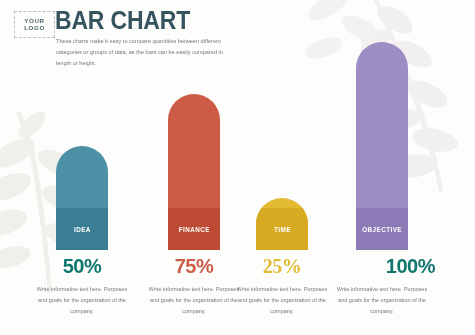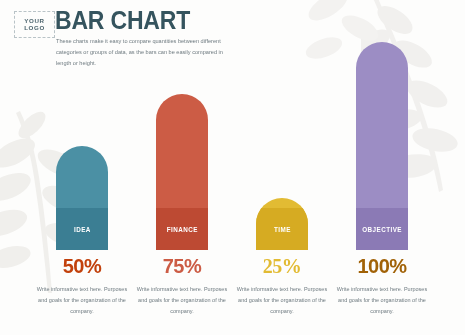--- a/index.html
+++ b/index.html
@@ -130,24 +130,24 @@
   </div>
 
   <div class="chart" id="chart-area">
       <div class="col" style="left: 29px;">
         <div class="bar" style="left: 27px; height: 104px;">
           <div class="bar-fill" style="background: rgb(75, 144, 164);"></div>
           <div class="bar-band" style="background: rgb(59, 126, 147);">
             <span class="band-label">IDEA</span>
           </div>
         </div>
-        <div class="pct" style="color: #c2410c;">50%</div>
+        <div class="pct" style="color: #0f766e;">50%</div>
         <div class="blurb">Write informative text here. Purposes and goals for the organization of the company.</div>
       </div>
-      <div class="col" style="left: 129px;">
+      <div class="col" style="left: 141px;">
         <div class="bar" style="left: 27px; height: 156px;">
           <div class="bar-fill" style="background: rgb(204, 92, 69);"></div>
           <div class="bar-band" style="background: rgb(189, 74, 51);">
             <span class="band-label">FINANCE</span>
           </div>
         </div>
         <div class="pct" style="color: rgb(204, 92, 69);">75%</div>
         <div class="blurb">Write informative text here. Purposes and goals for the organization of the company.</div>
       </div>
       <div class="col" style="left: 229px;">
@@ -160,18 +160,18 @@
         <div class="pct" style="color: rgb(226, 187, 51); font-family: Liberation Serif, serif;">25%</div>
         <div class="blurb">Write informative text here. Purposes and goals for the organization of the company.</div>
       </div>
       <div class="col" style="left: 329px;">
         <div class="bar" style="left: 27px; height: 208px;">
           <div class="bar-fill" style="background: rgb(156, 141, 196);"></div>
           <div class="bar-band" style="background: rgb(139, 122, 181);">
             <span class="band-label">OBJECTIVE</span>
           </div>
         </div>
-        <div class="pct" style="color: #a16207;">100%</div>
+        <div class="pct" style="color: #0f766e; text-align: right;">100%</div>
         <div class="blurb">Write informative text here. Purposes and goals for the organization of the company.</div>
       </div>
     </div>
 
 </div>
 
 </body></html>

